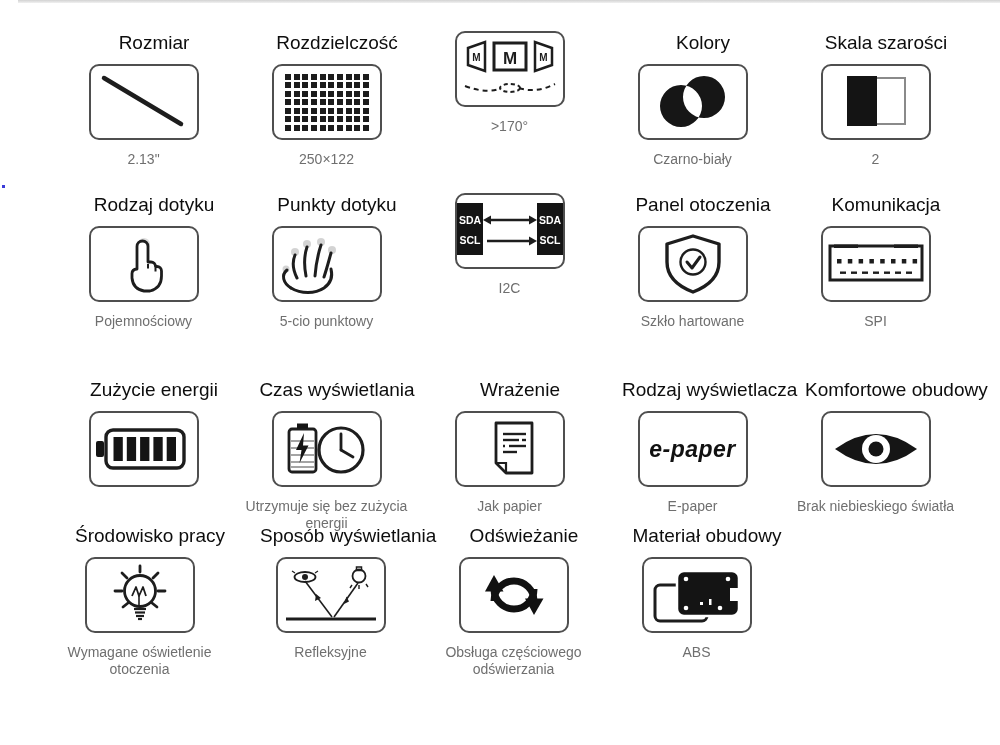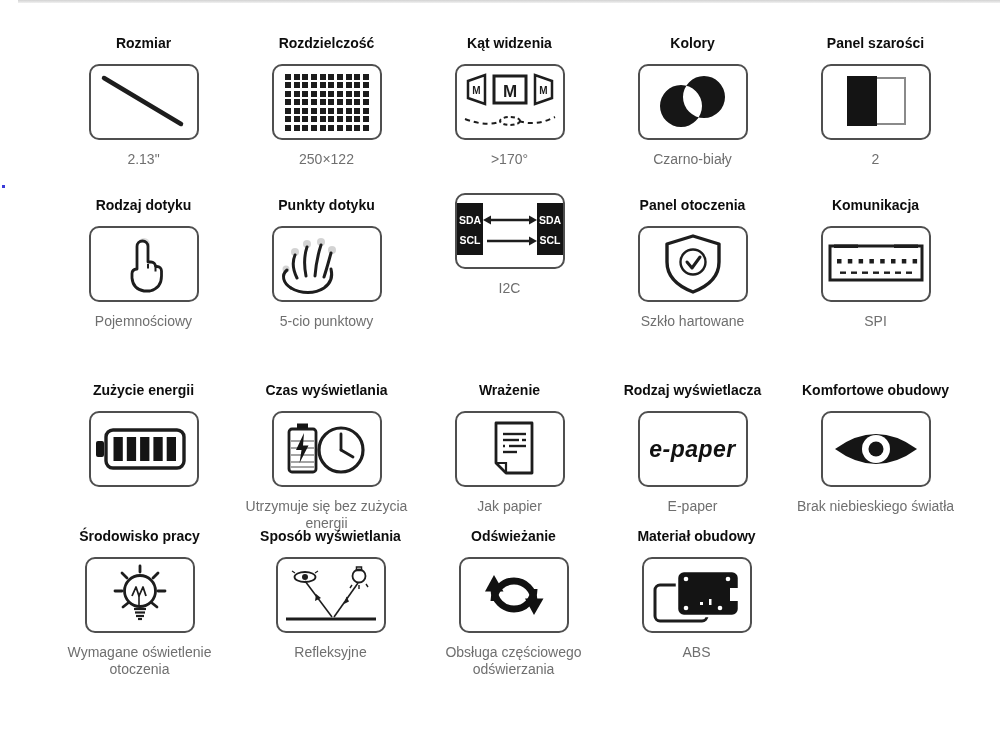--- a/index.html
+++ b/index.html
@@ -5,22 +5,22 @@
   html,body{margin:0;padding:0;background:#fff;}
   body{width:1000px;height:745px;overflow:hidden;font-family:"Liberation Sans",sans-serif;}
   .canvas{position:relative;width:1000px;height:745px;background:#fff;}
   .topline{position:absolute;left:18px;top:0;width:982px;height:3px;
            background:linear-gradient(#d2d2d2,#f1f1f1);}
   .bluedot{position:absolute;left:2px;top:185px;width:3px;height:3px;background:#3b3bd8;}
   .row{position:absolute;left:52px;display:flex;}
   .row-4{left:48px;}
   .cell{flex:0 0 183px;width:183px;text-align:center;}
   .cell.shift{margin-left:8px;}
-  .title{font-size:14px;font-weight:bold;color:#0d0d0d;white-space:nowrap;
-         height:24px;line-height:24px;margin-bottom:9px;}
+  .title{font-size:19px;font-weight:normal;color:#0d0d0d;white-space:nowrap;
+         height:24px;line-height:24px;margin-bottom:9px;margin-left:21px;}
   .iconbox{width:110px;height:76px;margin:0 auto;border:2px solid #4f4f4f;border-radius:10px;
            box-sizing:border-box;display:flex;align-items:center;justify-content:center;background:#fff;}
   .value{margin-top:11px;font-size:14px;color:#6f6f6f;line-height:17px;}
   svg{display:block;}
   .pixelgrid{width:84px;height:57px;background-color:#1c1c1c;
     background-image:
       repeating-linear-gradient(to right,transparent 0 6px,#fff 6px 8.67px),
       repeating-linear-gradient(to bottom,transparent 0 6px,#fff 6px 8.5px);}
   .epaper-text{font-size:23px;font-weight:bold;font-style:italic;color:#111;letter-spacing:.5px;}
   .svgtext{font-family:"Liberation Sans",sans-serif;font-weight:bold;}
@@ -46,21 +46,20 @@
 
     <div class="cell">
       <div class="title">Rozdzielczość</div>
       <div class="iconbox">
         <div class="pixelgrid"></div>
       </div>
       <div class="value">250×122</div>
     </div>
 
     <div class="cell">
-      <div class="title">Kąt widzenia</div>
       <div class="iconbox">
         <svg width="106" height="66" viewBox="0 0 106 66">
           <rect x="37" y="7" width="32" height="27" fill="none" stroke="#1d1d1d" stroke-width="3"></rect>
           <text class="svgtext" x="53" y="27.5" font-size="17" text-anchor="middle" fill="#1d1d1d">M</text>
           <polygon points="11,12 28,6 28,35 11,29" fill="none" stroke="#1d1d1d" stroke-width="2.5"></polygon>
           <text class="svgtext" x="19.5" y="25" font-size="10" text-anchor="middle" fill="#1d1d1d">M</text>
           <polygon points="95,12 78,6 78,35 95,29" fill="none" stroke="#1d1d1d" stroke-width="2.5"></polygon>
           <text class="svgtext" x="86.5" y="25" font-size="10" text-anchor="middle" fill="#1d1d1d">M</text>
           <path d="M 8,50 C 24,56 36,56 44,52" fill="none" stroke="#1d1d1d" stroke-width="2" stroke-dasharray="5 4"></path>
           <ellipse cx="53" cy="52" rx="10" ry="4" fill="none" stroke="#1d1d1d" stroke-width="2" stroke-dasharray="4 3"></ellipse>
@@ -74,21 +73,21 @@
       <div class="title">Kolory</div>
       <div class="iconbox">
         <svg width="106" height="66" viewBox="0 0 106 66">
           <path fill-rule="evenodd" fill="#161616" d="M 20,37 a 21,21 0 1 0 42,0 a 21,21 0 1 0 -42,0 Z M 43,28 a 21,21 0 1 0 42,0 a 21,21 0 1 0 -42,0 Z"></path>
         </svg>
       </div>
       <div class="value">Czarno-biały</div>
     </div>
 
     <div class="cell">
-      <div class="title">Panel szarości</div>
+      <div class="title">Skala szarości</div>
       <div class="iconbox">
         <svg width="106" height="66" viewBox="0 0 106 66">
           <rect x="26" y="9" width="56" height="46" fill="none" stroke="#8a8a8a" stroke-width="2"></rect>
           <rect x="24" y="7" width="30" height="50" fill="#141414"></rect>
         </svg>
       </div>
       <div class="value">2</div>
     </div>
   </div>
 

